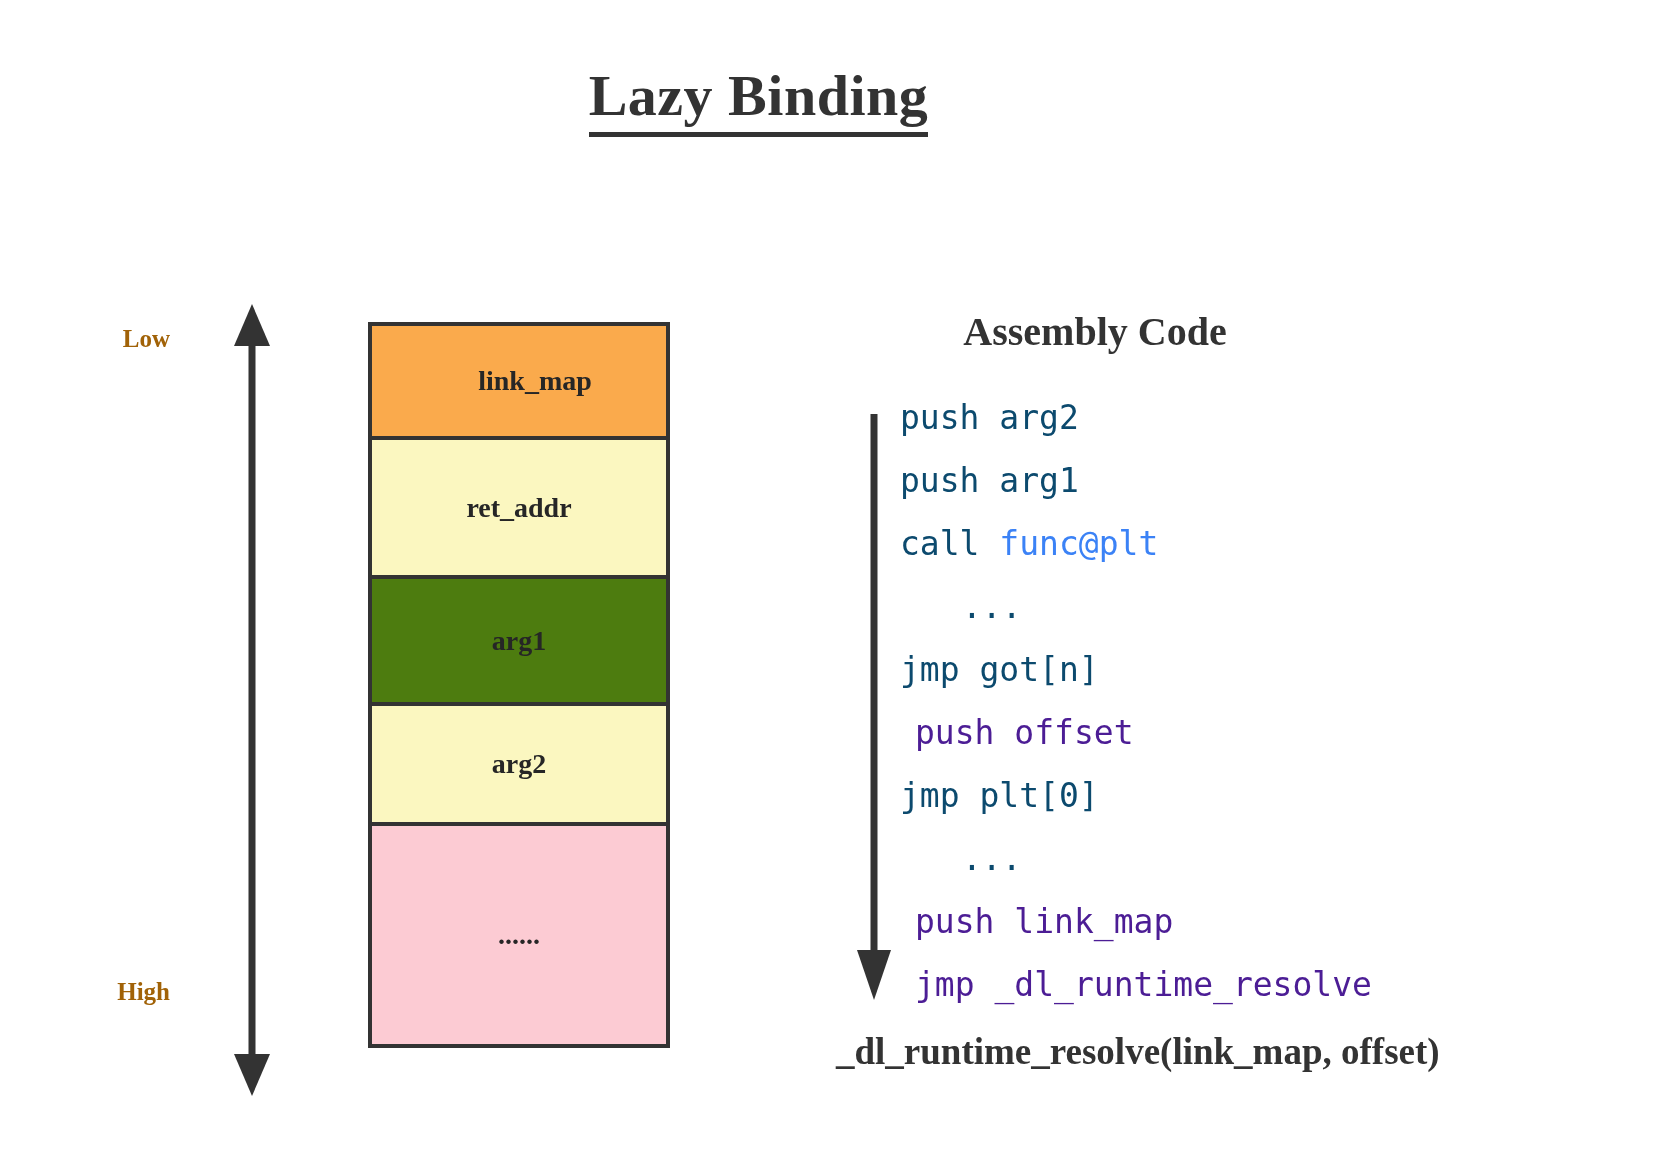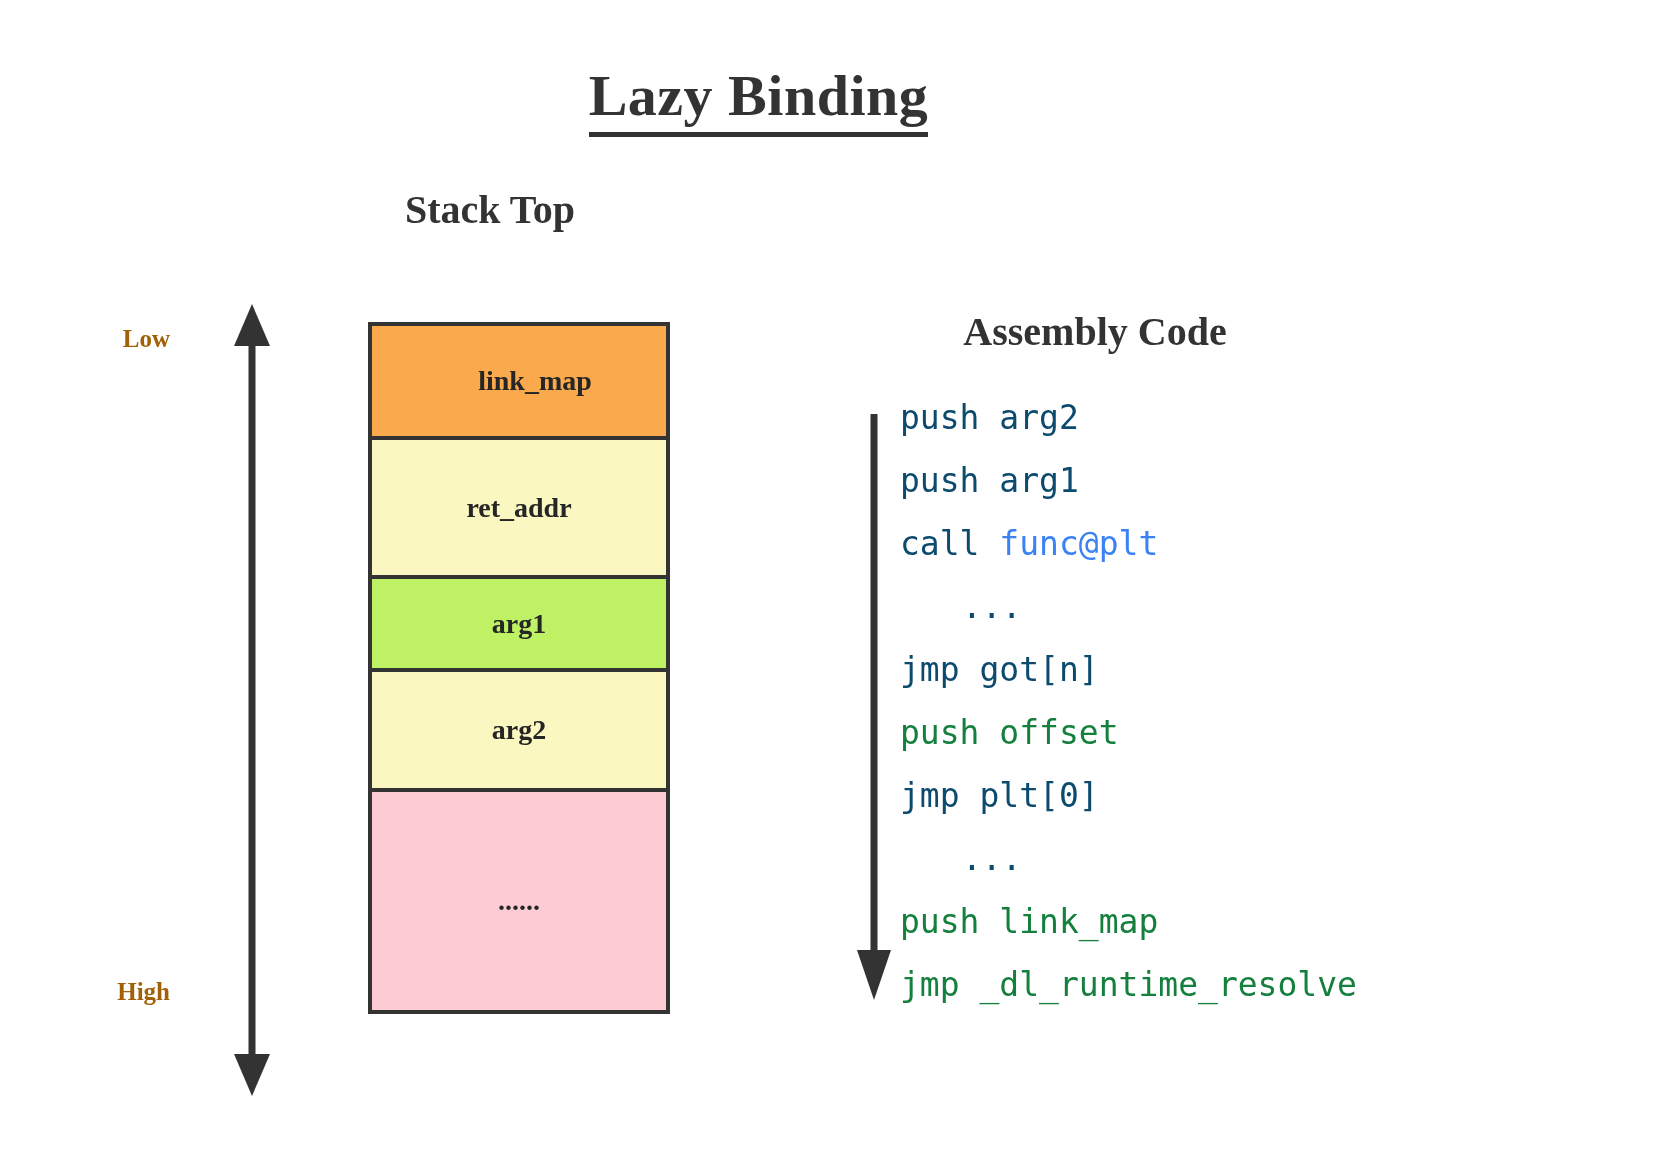--- a/index.html
+++ b/index.html
@@ -106,61 +106,60 @@
     font-family: "DejaVu Sans Mono", "Liberation Mono", monospace;
     font-size: 33px;
     line-height: 63px;
     white-space: pre;
     color: #333333;
   }
   .code-line { height: 63px; }
   .code-line.indented { padding-left: 62px; }
   .tok-plain  { color: #0c4a6e; }
   .tok-plt    { color: #3b82f6; }
-  .tok-orange { color: #15803d; }
+  .tok-orange { color: #4c1d95; margin-left: 15px; }
 
   .resolve-caption {
     position: absolute;
     left: 836px;
     top: 1030px;
     font-size: 37px;
     font-weight: bold;
     color: #333333;
     white-space: nowrap;
   }
 </style>
 </head>
 <body>
 
 <div id="page">
 
   <div class="title">
     <span>Lazy Binding</span>
   </div>
 
-  <div class="stack-top-label">Stack Top</div>
 
   <div class="axis-arrow">
     <svg width="80" height="800" viewBox="0 0 80 800">
       <line x1="40" y1="28" x2="40" y2="772" stroke="#333333" stroke-width="7"></line>
       <polygon points="40,4 22,46 58,46" fill="#333333"></polygon>
       <polygon points="40,796 22,754 58,754" fill="#333333"></polygon>
     </svg>
   </div>
   <div class="axis-label low">Low</div>
   <div class="axis-label high">High</div>
 
   <div class="stack">
     <div class="cell" style="background: rgb(250, 170, 76); height: 114px; padding-left: 32px;">
       <span>link_map</span>
     </div>
     <div class="cell" style="background: rgb(251, 247, 192); height: 139px;">
       <span>ret_addr</span>
     </div>
-    <div class="cell" style="background: #bef264; height: 93px;">
+    <div class="cell" style="background: #4d7c0f; height: 127px;">
       <span>arg1</span>
     </div>
     <div class="cell" style="background: rgb(251, 247, 192); height: 120px;">
       <span>arg2</span>
     </div>
     <div class="cell" style="background: rgb(252, 203, 211); height: 218px;">
       <span>......</span>
     </div>
   </div>
 
@@ -168,14 +167,15 @@
 
   <div class="code-arrow">
     <svg width="46" height="600" viewBox="0 0 46 600">
       <line x1="22" y1="4" x2="22" y2="556" stroke="#333333" stroke-width="7"></line>
       <polygon points="22,590 5,540 39,540" fill="#333333"></polygon>
     </svg>
   </div>
 
   <div class="code-lines"><div class="code-line"><span class="tok-plain">push arg2</span></div><div class="code-line"><span class="tok-plain">push arg1</span></div><div class="code-line"><span class="tok-plain">call </span><span class="tok-plt">func@plt</span></div><div class="code-line indented"><span class="tok-plain">...</span></div><div class="code-line"><span class="tok-plain">jmp got[n]</span></div><div class="code-line"><span class="tok-orange">push offset</span></div><div class="code-line"><span class="tok-plain">jmp plt[0]</span></div><div class="code-line indented"><span class="tok-plain">...</span></div><div class="code-line"><span class="tok-orange">push link_map</span></div><div class="code-line"><span class="tok-orange">jmp _dl_runtime_resolve</span></div></div>
 
+  <div class="resolve-caption">_dl_runtime_resolve(link_map, offset)</div>
 
 </div>
 
 </body></html>

